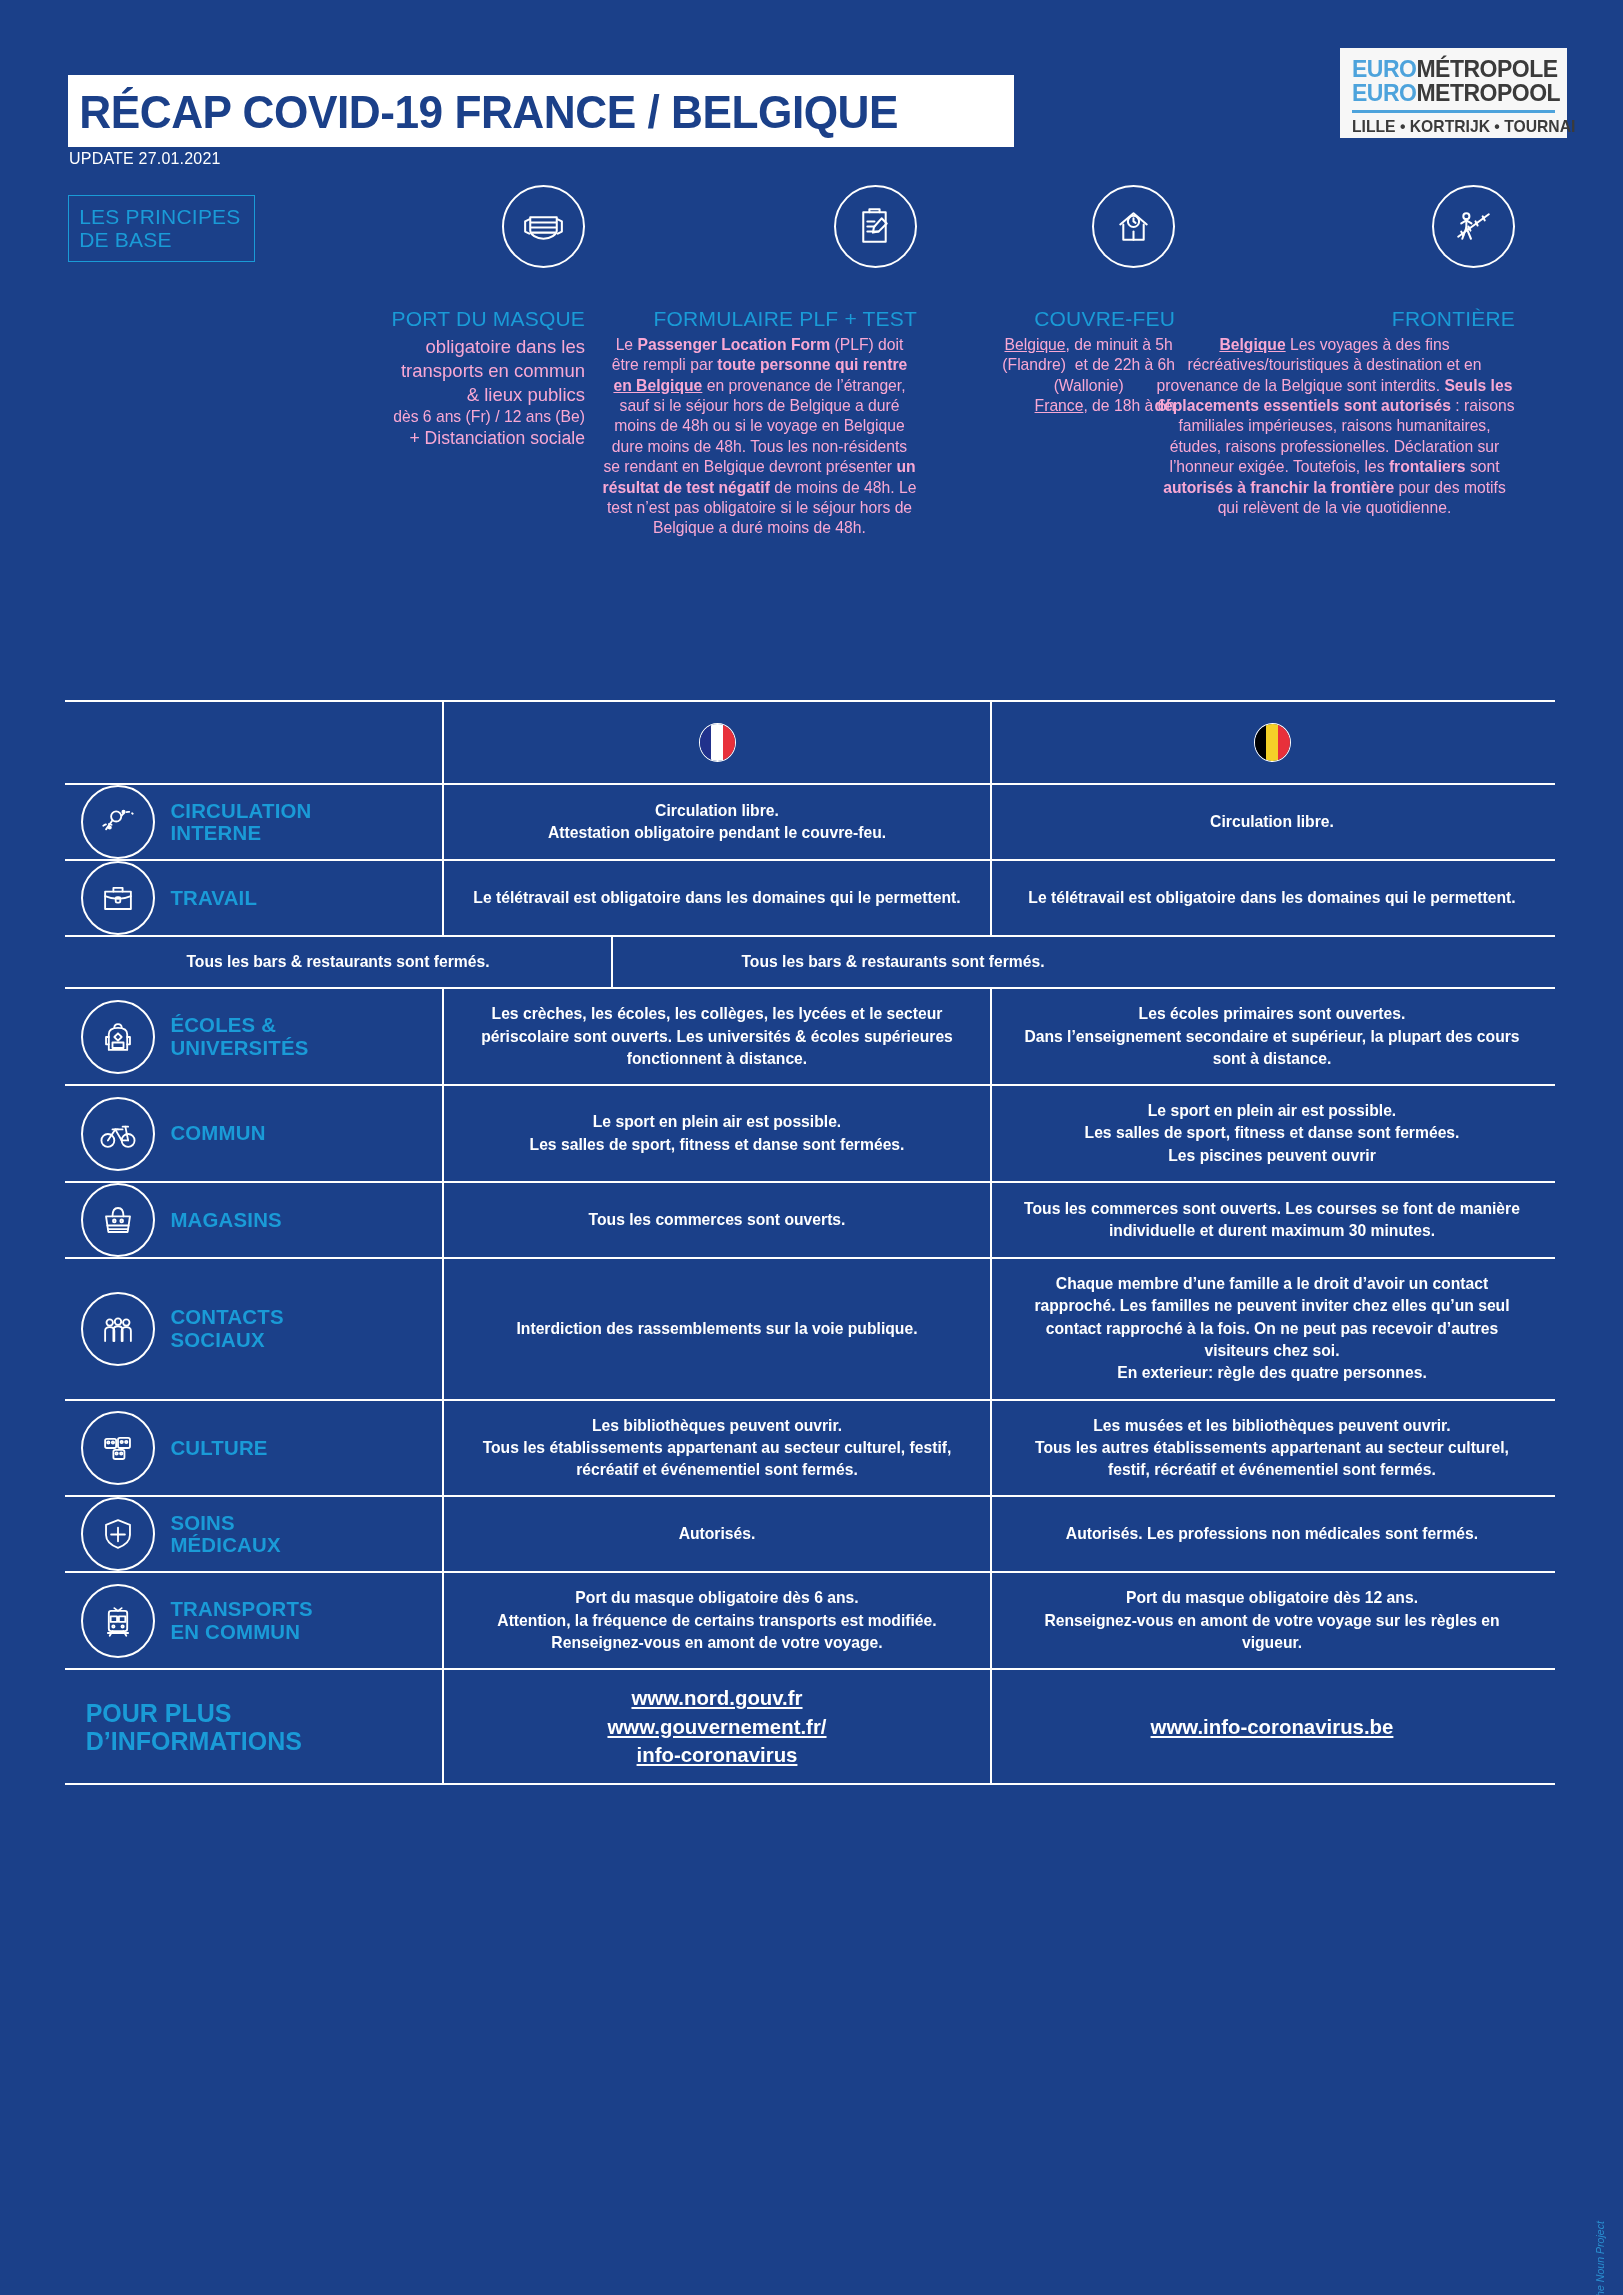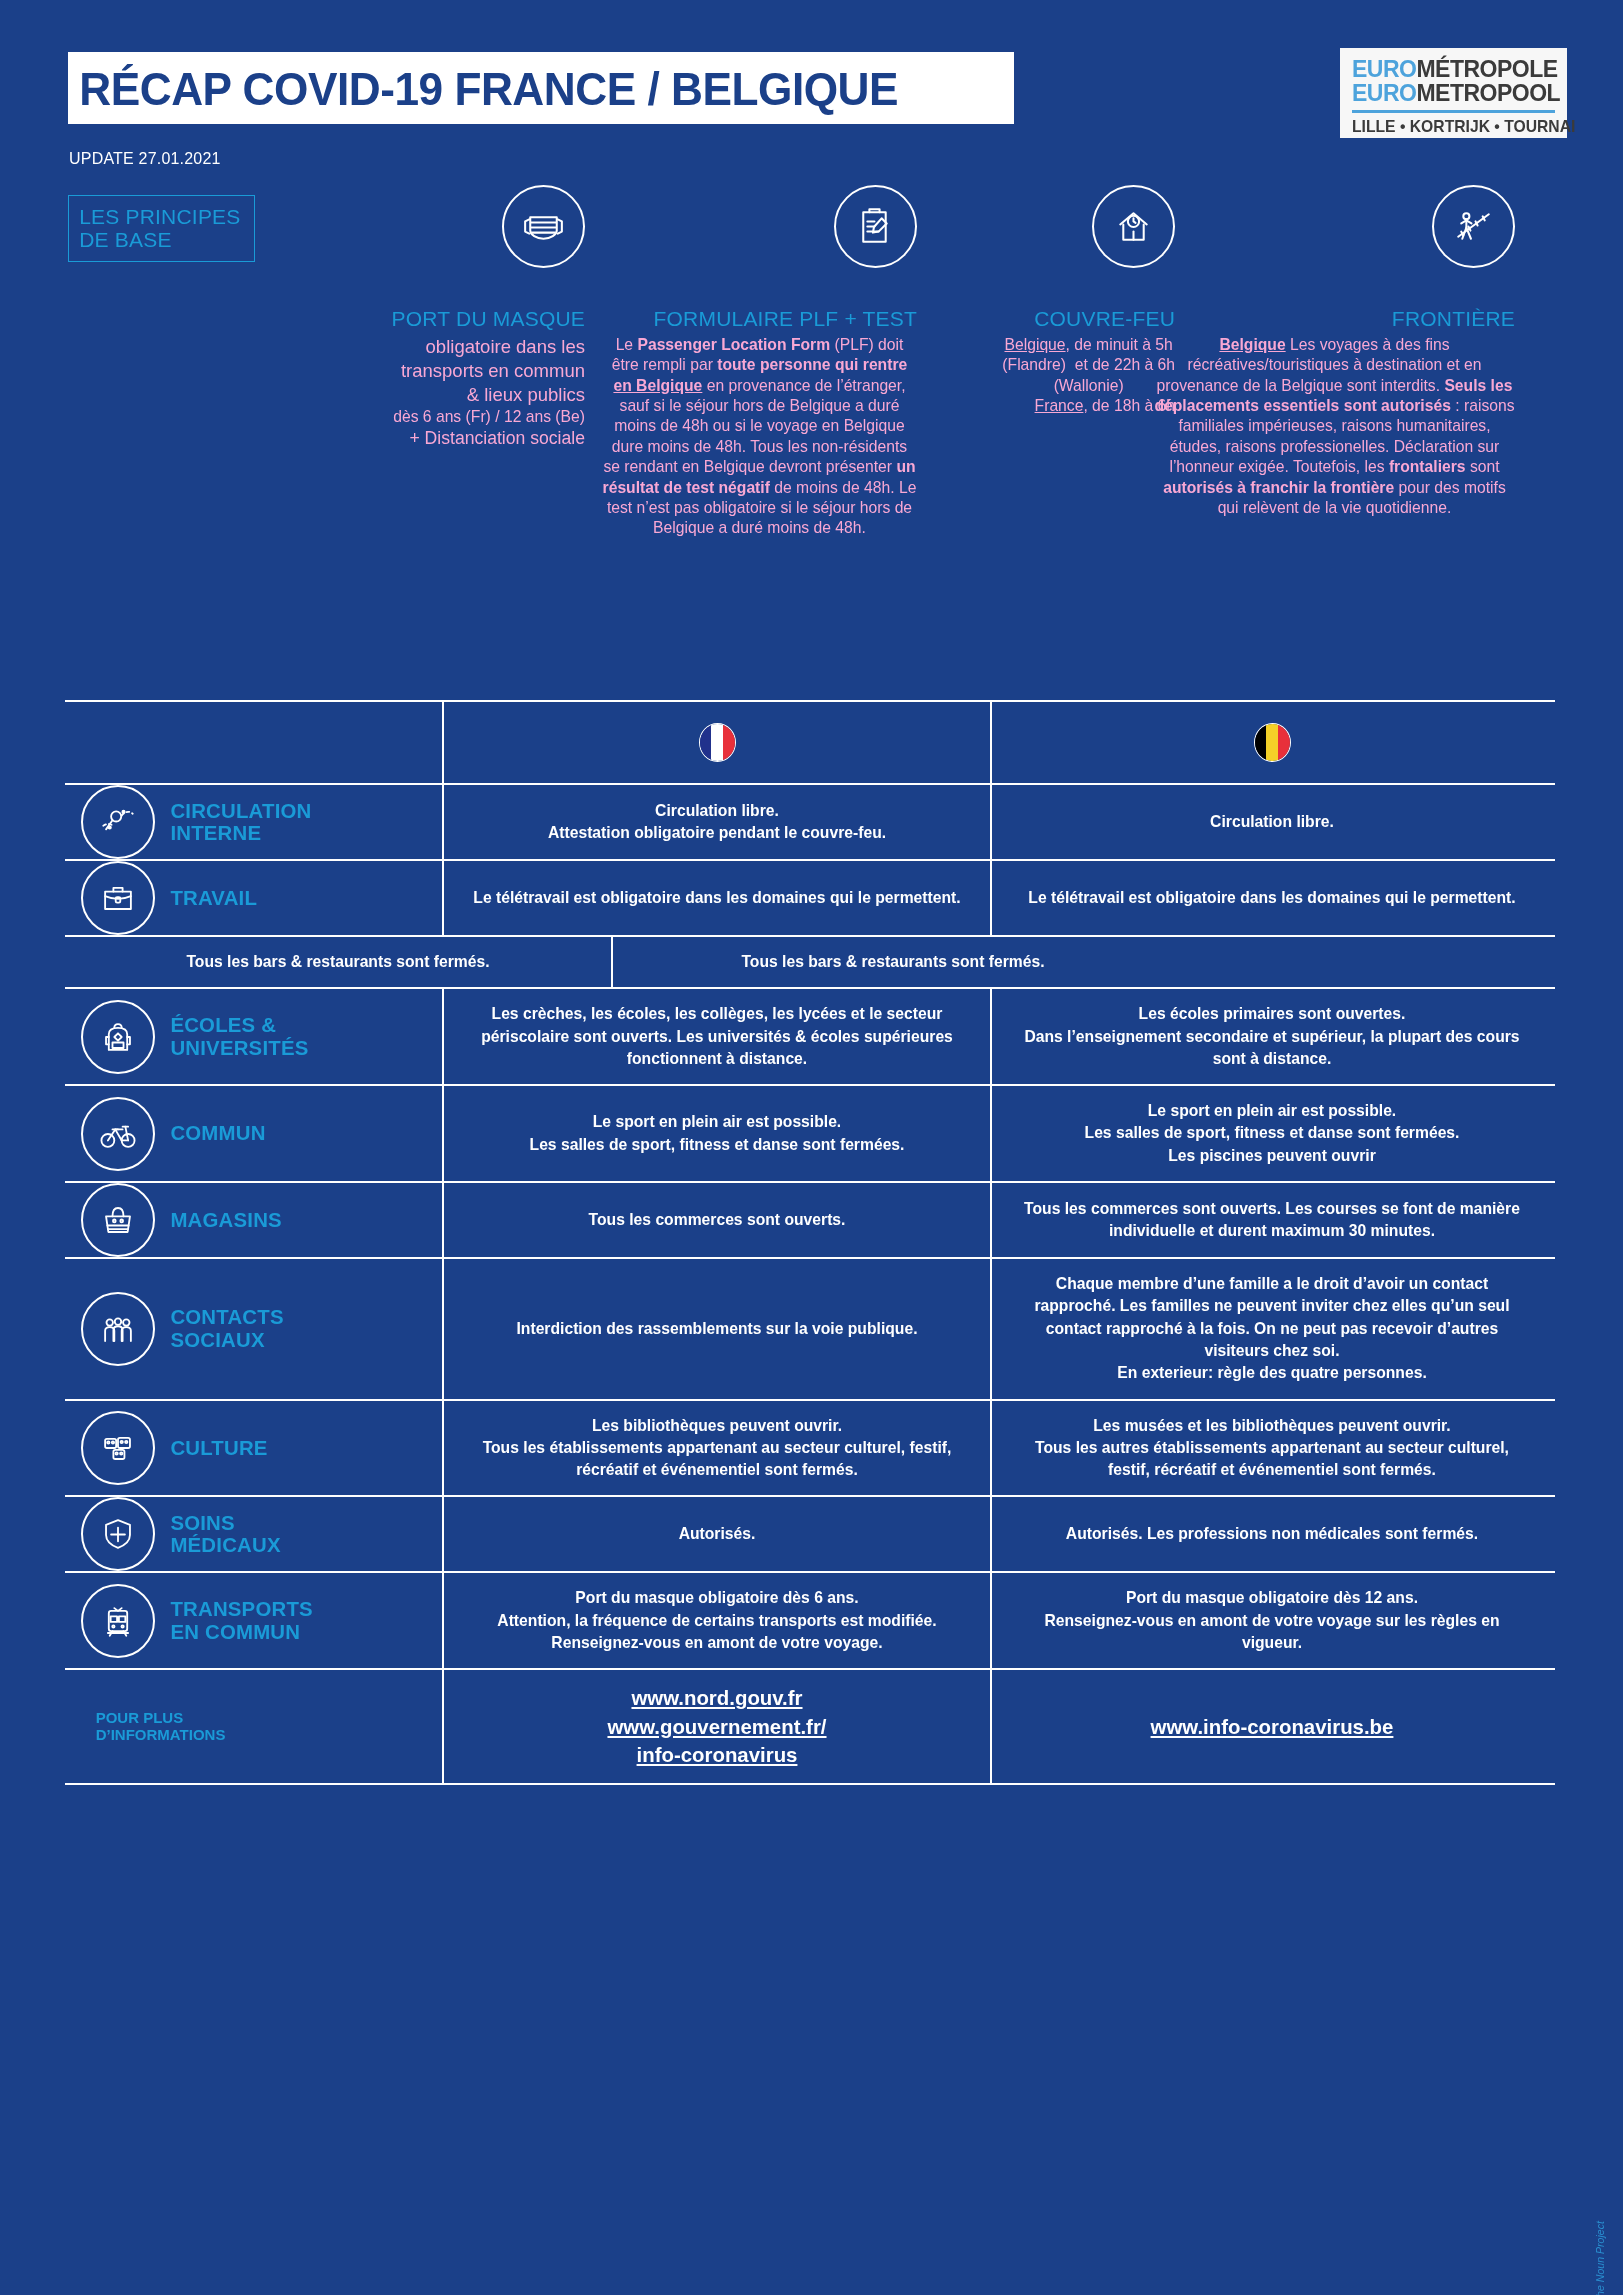--- a/index.html
+++ b/index.html
@@ -8,21 +8,21 @@
     height: 2295px;
     background: #1b4089;
     font-family: "Liberation Sans", sans-serif;
     overflow: hidden;
   }
   body { position: relative; }
 
   
   .header { position: absolute; left: 0; top: 0; width: 1623px; height: 185px; }
   .title-box {
-    position: absolute; left: 68px; top: 52px;
+    position: absolute; left: 68px; top: 75px;
     width: 946px; height: 72px;
     background: #ffffff;
     display: flex; align-items: center;
   }
   .title-text {
     font-size: 47px; font-weight: 700; color: #1b4089;
     letter-spacing: -0.5px; padding-left: 12px;
     white-space: nowrap; transform: scaleX(0.94); transform-origin: left center;
   }
   .update-text {
@@ -111,21 +111,21 @@
     letter-spacing: 0.2px;
   }
   .icon-label span { display: block; white-space: nowrap; }
 
   .flag {
     width: 37px; height: 39px; border-radius: 50%;
     overflow: hidden; display: flex; border: 1.4px solid #ffffff;
   }
   .flag div { flex: 1; }
 
-  .more-label { color: #1a9bd7; font-size: 15px; line-height: 1.12; margin-left: 15px; }
+  .more-label { color: #1a9bd7; font-size: 25px; line-height: 1.12; margin-left: 5px; }
   .more-label span { display: block; white-space: nowrap; }
   .link { color: #ffffff; font-size: 20.4px; line-height: 1.38; text-decoration: underline; display:block; text-align:center;}
 
   
   .credits {
     position: absolute; right: 6.5px; bottom: 74px;
     color: #2a8fd0; font-size: 10.6px; font-style: italic;
     transform-origin: right bottom; transform: rotate(-90deg) translateY(-11px);
     white-space: nowrap;
   }

